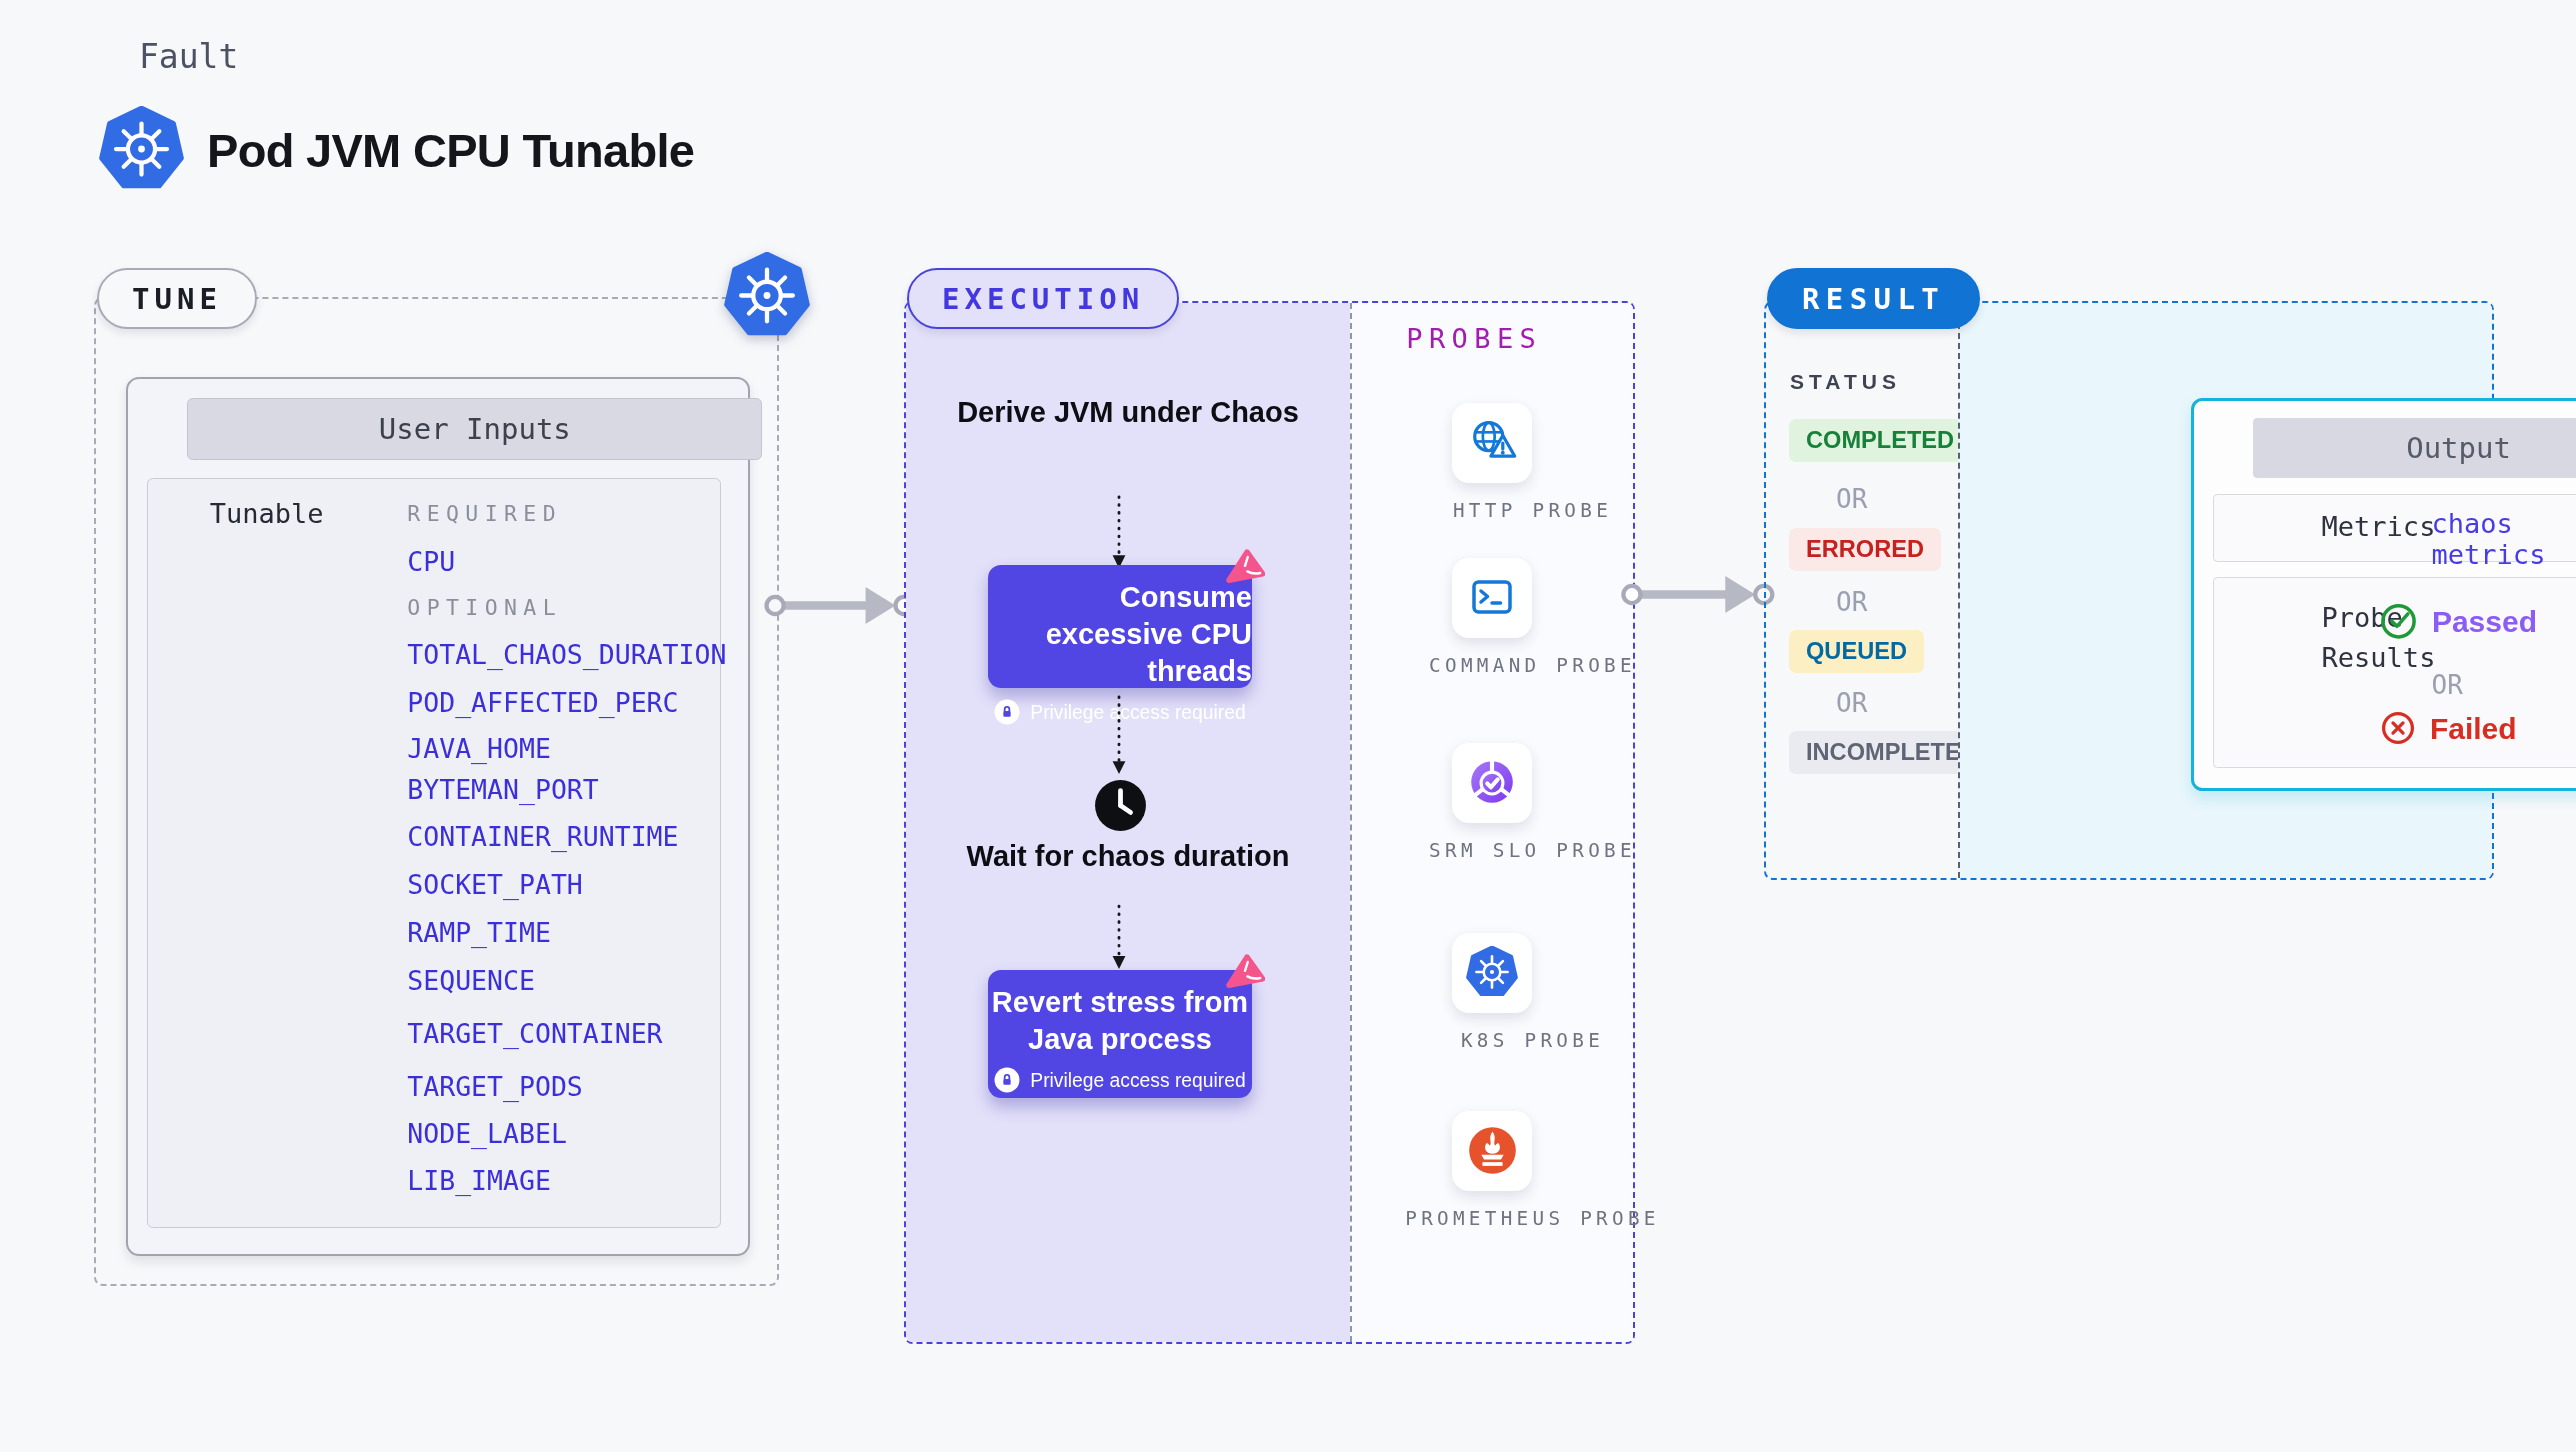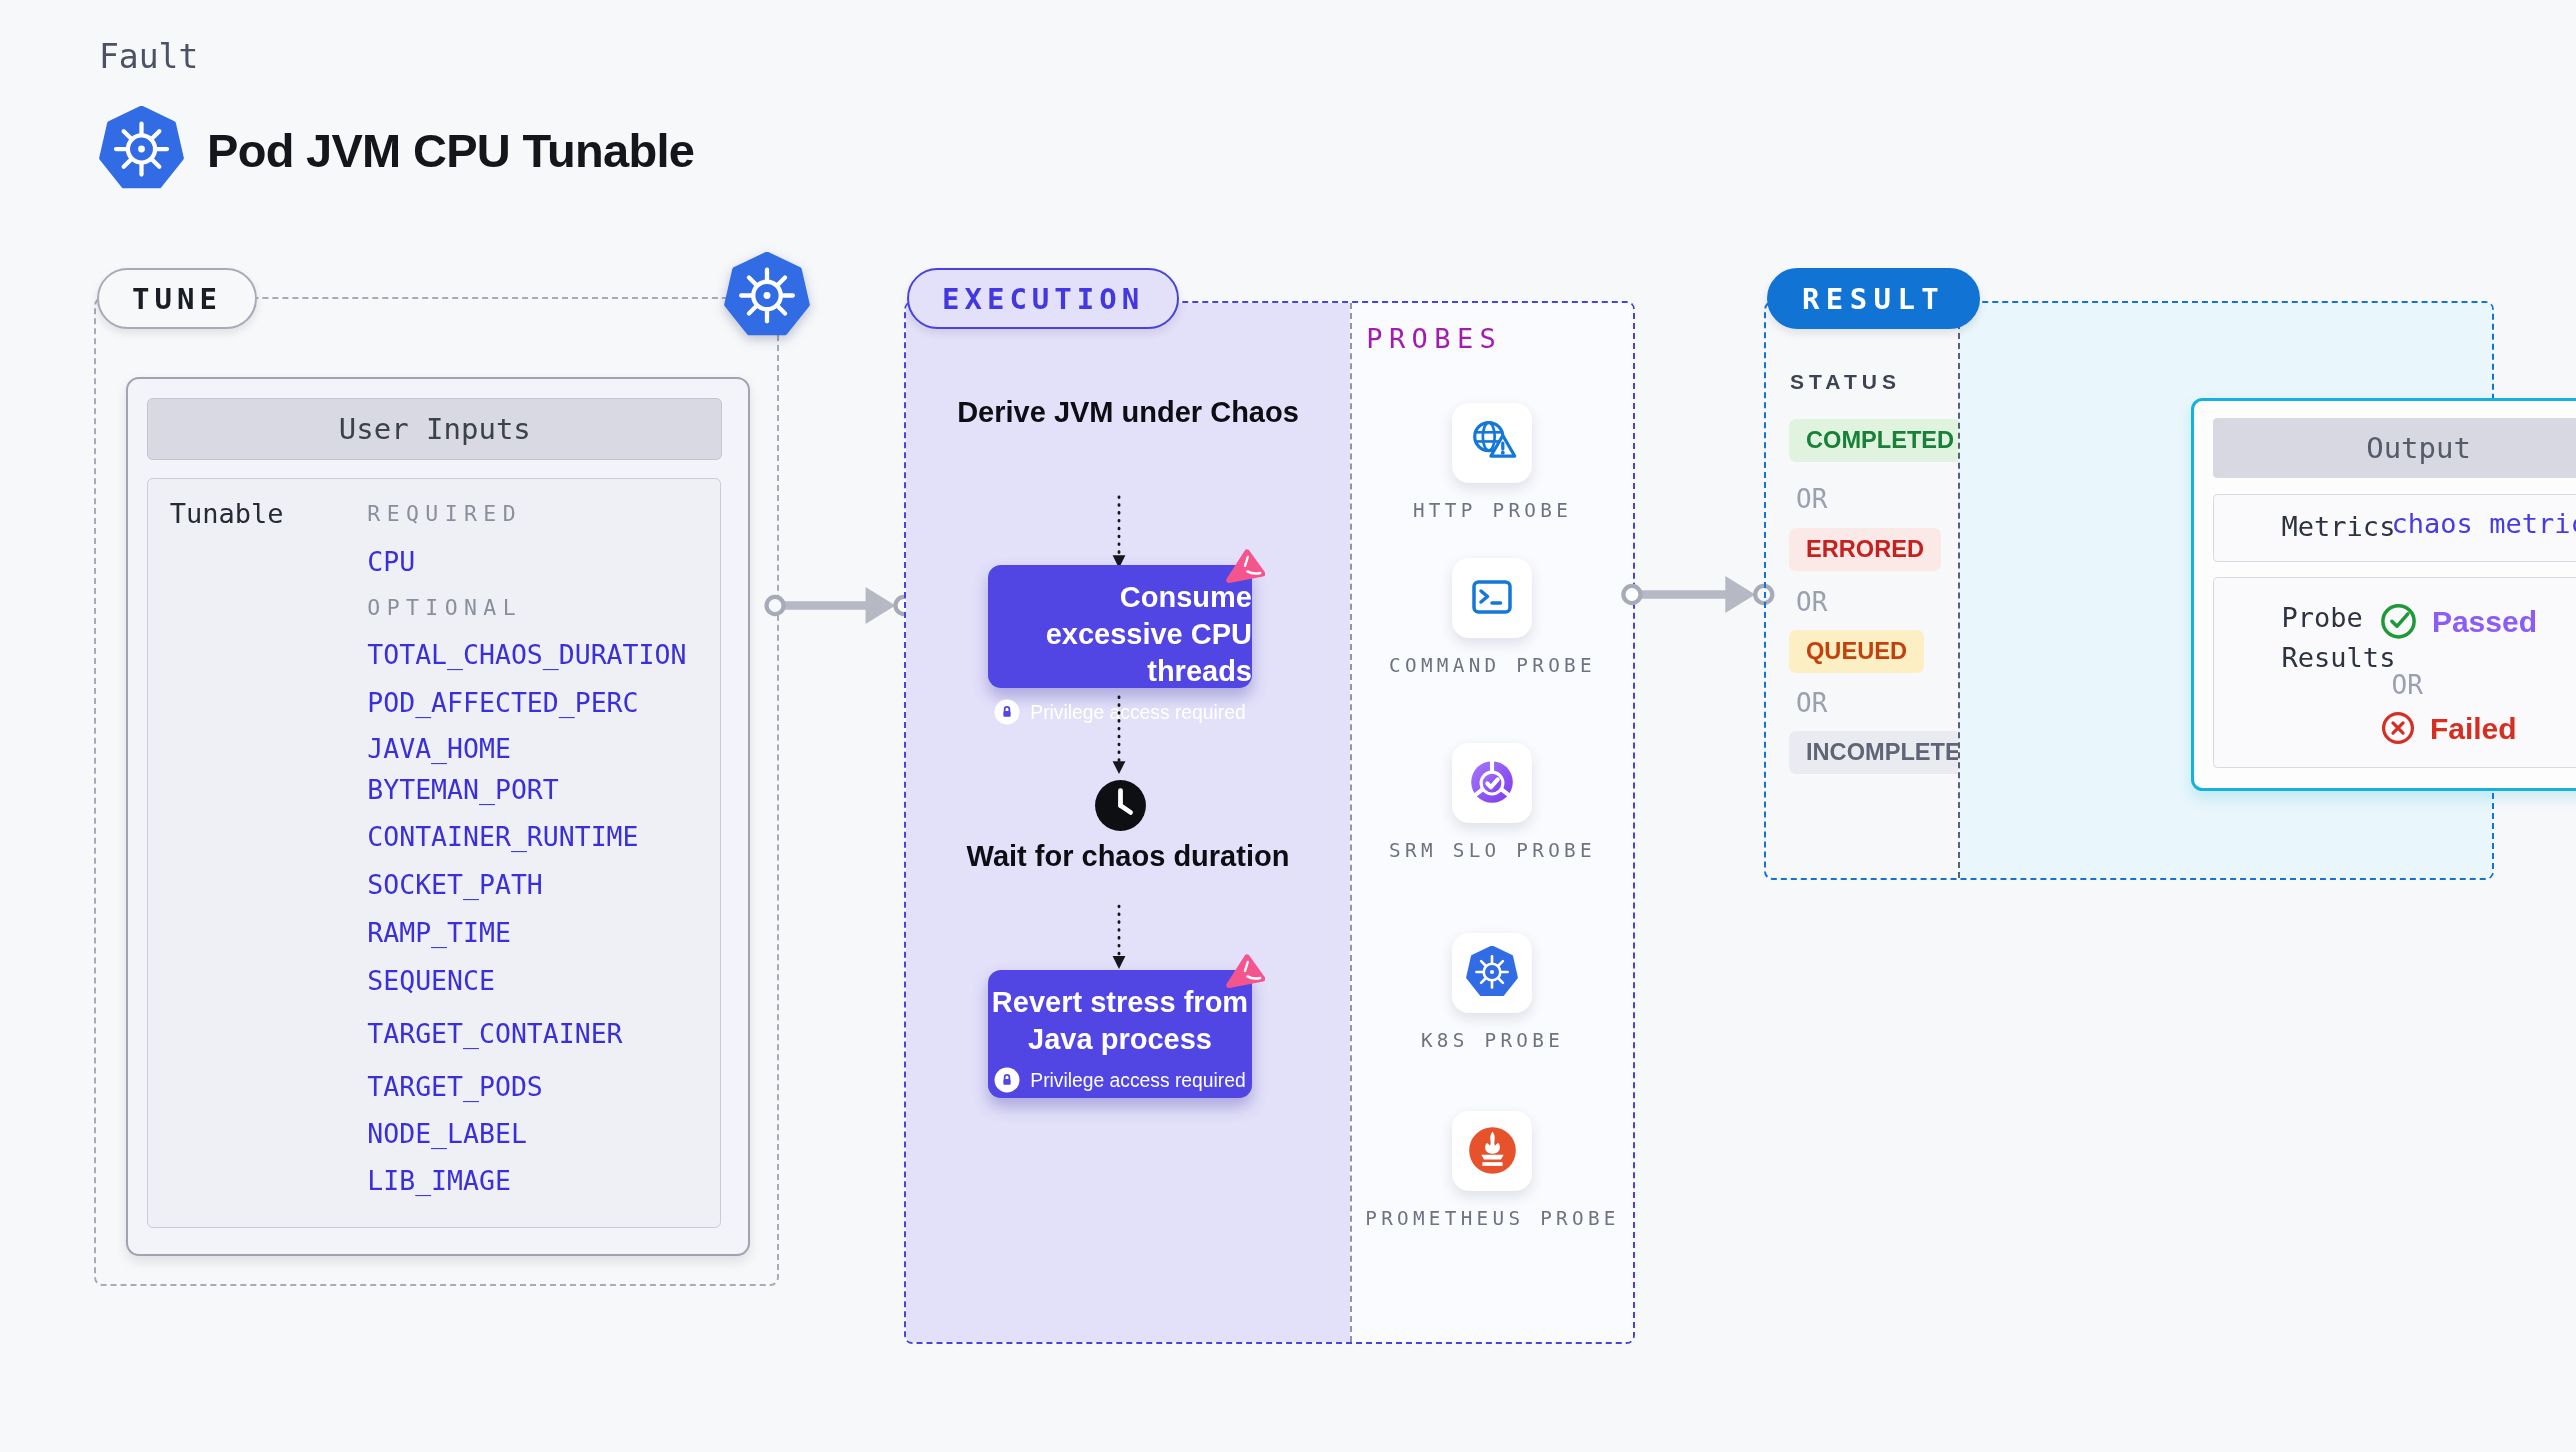--- a/index.html
+++ b/index.html
@@ -1,19 +1,19 @@
 <!DOCTYPE html>
 <html style="font-size:11.5px"><head>
 <meta charset="utf-8">
 <style>
   html,body{margin:0;padding:0;background:#F7F8FA;}
   .canvas{position:relative;width:2576px;height:1452px;background:#F7F8FA;overflow:hidden;
           font-family:"Liberation Sans",sans-serif;}
   .abs{position:absolute;}
-  .mono{font-family:"DejaVu Sans Mono",monospace;}
+  .mono{font-family:"DejaVu Sans Mono",monospace;margin-left:40px;}
   .sans{font-family:"Liberation Sans",sans-serif;}
 
   
   .kicker{left:99px;top:37px;font-size:33px;color:#4C5264;}
   .title-row{left:99px;top:106px;display:flex;align-items:center;gap:23px;}
   .page-title{font-size:47px;font-weight:bold;color:#14161B;letter-spacing:-0.7px;}
 
   
   .pill{height:57px;display:inline-flex;align-items:center;padding:0 33px;border-radius:31.5px;
         font-family:"DejaVu Sans Mono",monospace;font-weight:bold;font-size:29px;letter-spacing:5px;
@@ -53,21 +53,21 @@
               box-shadow:0 5.7px 13px rgba(30,40,80,.12);display:flex;align-items:center;justify-content:center;}
   .probe-label{left:11.5px;width:258px;text-align:center;font-size:19.3px;letter-spacing:4.3px;color:#6E7381;line-height:31.5px;}
 
   
   .result-box{left:1764px;top:301px;width:726px;height:575px;border:2.9px dashed #1173D4;border-radius:8.6px;}
   .result-cyan{left:192px;top:0;bottom:0;right:0;background:#E9F6FB;border-left:2.1px dashed #5A6070;border-radius:0 5.7px 5.7px 0;}
   .status-label{left:24px;top:67px;font-size:21px;font-weight:bold;letter-spacing:5px;color:#3E4351;}
   .status-badge{left:23px;display:inline-block;padding:7.9px 17px;border-radius:7.2px;font-size:23.6px;font-weight:bold;white-space:nowrap;}
   .b-completed{background:#DFF3DF;color:#188038;}
   .b-errored{background:#FBE9E7;color:#C5221F;}
-  .b-queued{background:#FCEFC3;color:#c2410c;}
+  .b-queued{background:#FCEFC3;color:#0369a1;}
   .b-incompleted{background:#EAEBF0;color:#606576;}
   .or-sep{left:30px;font-size:26px;color:#9AA0B0;}
 
   .output-card{left:231px;top:95px;width:456px;height:387px;background:#FDFDFE;border:3.6px solid #15B2DB;border-radius:11.5px;
                box-shadow:0 7.2px 14.3px rgba(21,178,219,.18);}
   .out-header{left:18.6px;top:17px;width:412px;height:60px;background:#D7D8E1;border-radius:4.3px;
               display:flex;align-items:center;justify-content:center;font-size:29px;color:#565B69;}
   .out-row{left:18.6px;width:409px;background:#FAFAFC;border:1.4px solid #D8DAE1;border-radius:4.3px;}
   .row-metrics{top:93px;height:66px;}
   .row-probe{top:176px;height:189px;}

